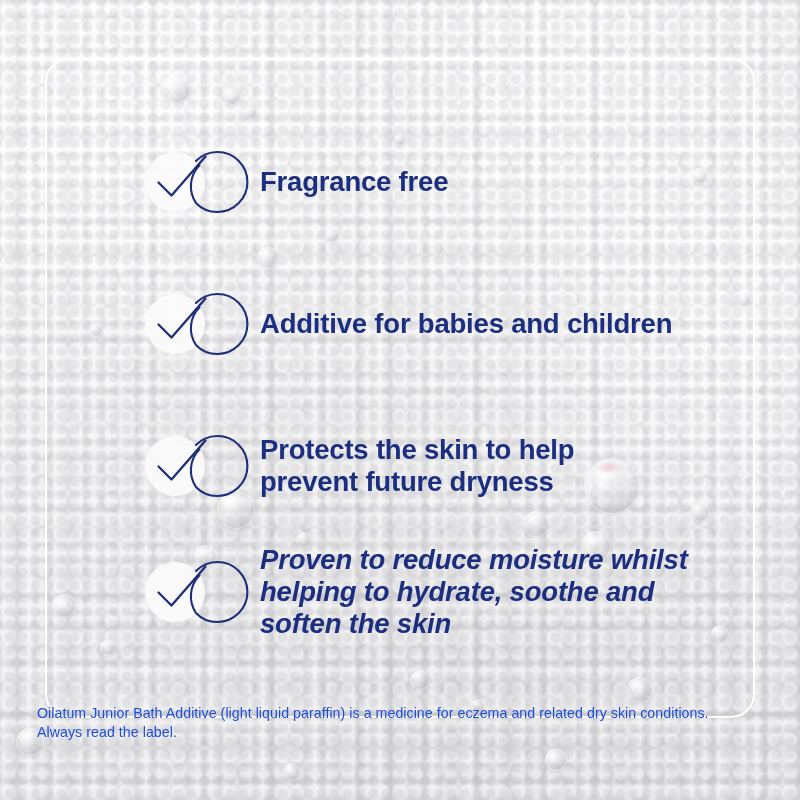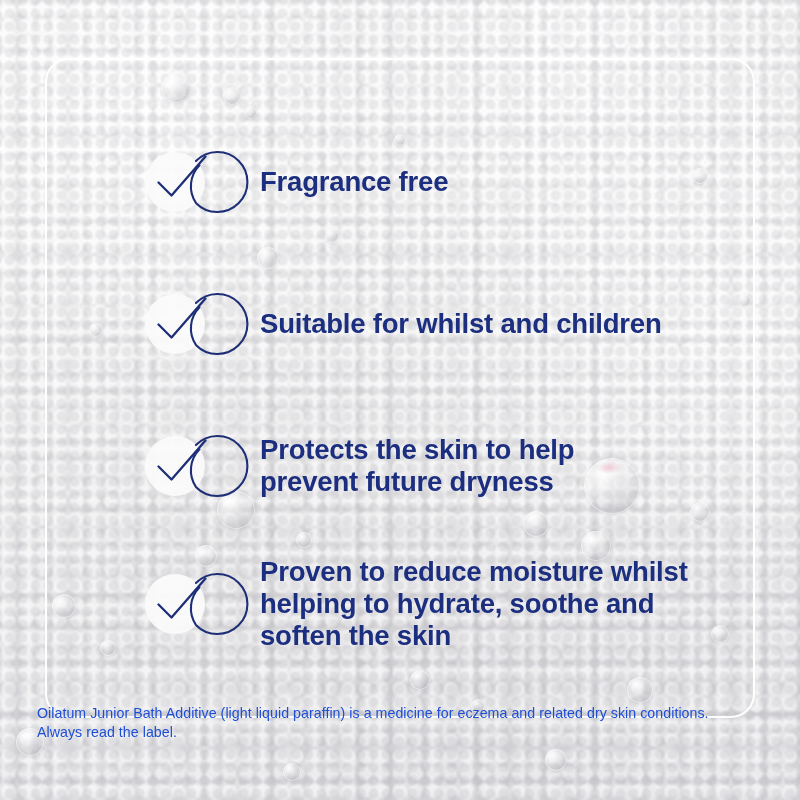--- a/index.html
+++ b/index.html
@@ -171,34 +171,34 @@
         <div class="benefit-text">Fragrance free</div>
       </div>
       <div class="benefit" style="top: 142px;">
         <span class="check-icon">
           <svg viewBox="0 0 84 84" xmlns="http://www.w3.org/2000/svg">
             <circle cx="42" cy="42" r="30" fill="#fbfbfb" opacity="0.93"></circle>
             <path d="M 62.9 21.1 A 30 30 0 1 1 62.9 62.9 A 30 30 0 0 1 66.5 25.3" fill="none" stroke="#1e2f78" stroke-width="2.1" stroke-linecap="round"></path>
             <path d="M 25.5 42.5 L 38.5 55.5 L 72.5 16.5" fill="none" stroke="#1e2f78" stroke-width="2.3" stroke-linecap="round" stroke-linejoin="round"></path>
           </svg>
         </span>
-        <div class="benefit-text">Suitable for whilst and children</div>
+        <div class="benefit-text">Additive for babies and children</div>
       </div>
       <div class="benefit" style="top: 284px; justify-content: flex-end;">
         <span class="check-icon">
           <svg viewBox="0 0 84 84" xmlns="http://www.w3.org/2000/svg">
             <circle cx="42" cy="42" r="30" fill="#fbfbfb" opacity="0.93"></circle>
             <path d="M 62.9 21.1 A 30 30 0 1 1 62.9 62.9 A 30 30 0 0 1 66.5 25.3" fill="none" stroke="#1e2f78" stroke-width="2.1" stroke-linecap="round"></path>
             <path d="M 25.5 42.5 L 38.5 55.5 L 72.5 16.5" fill="none" stroke="#1e2f78" stroke-width="2.3" stroke-linecap="round" stroke-linejoin="round"></path>
           </svg>
         </span>
         <div class="benefit-text">Protects the skin to help
 prevent future dryness</div>
       </div>
-      <div class="benefit" style="top: 416px;">
+      <div class="benefit" style="top: 404px; font-style: italic;">
         <span class="check-icon">
           <svg viewBox="0 0 84 84" xmlns="http://www.w3.org/2000/svg">
             <circle cx="42" cy="42" r="30" fill="#fbfbfb" opacity="0.93"></circle>
             <path d="M 62.9 21.1 A 30 30 0 1 1 62.9 62.9 A 30 30 0 0 1 66.5 25.3" fill="none" stroke="#1e2f78" stroke-width="2.1" stroke-linecap="round"></path>
             <path d="M 25.5 42.5 L 38.5 55.5 L 72.5 16.5" fill="none" stroke="#1e2f78" stroke-width="2.3" stroke-linecap="round" stroke-linejoin="round"></path>
           </svg>
         </span>
         <div class="benefit-text">Proven to reduce moisture whilst
 helping to hydrate, soothe and
 soften the skin</div>

